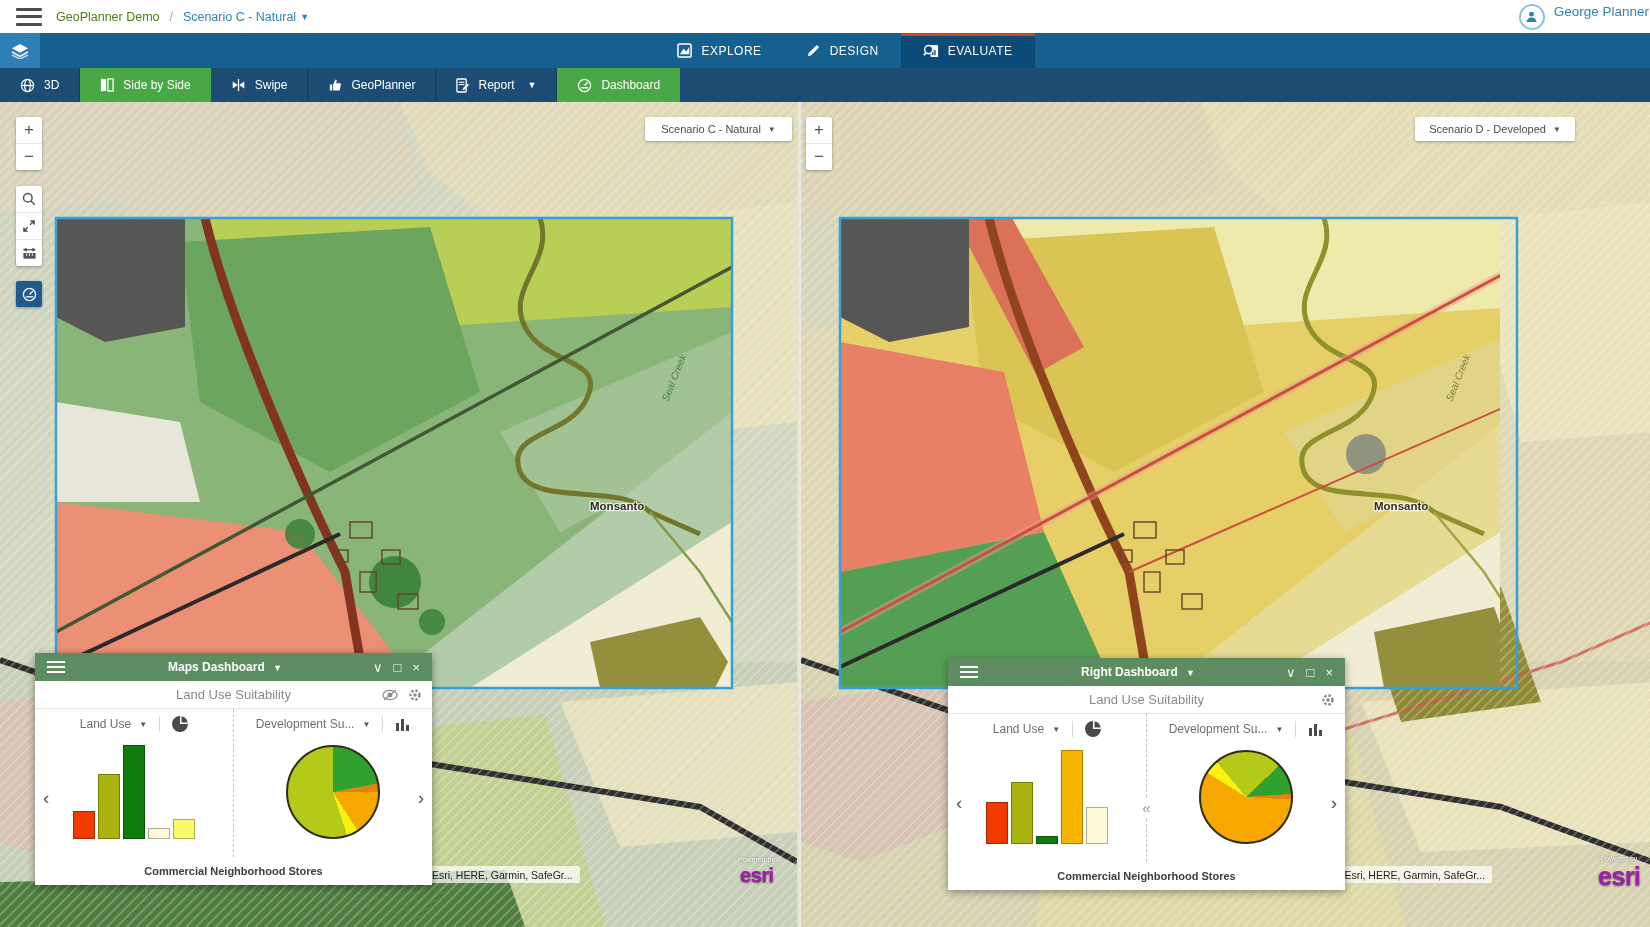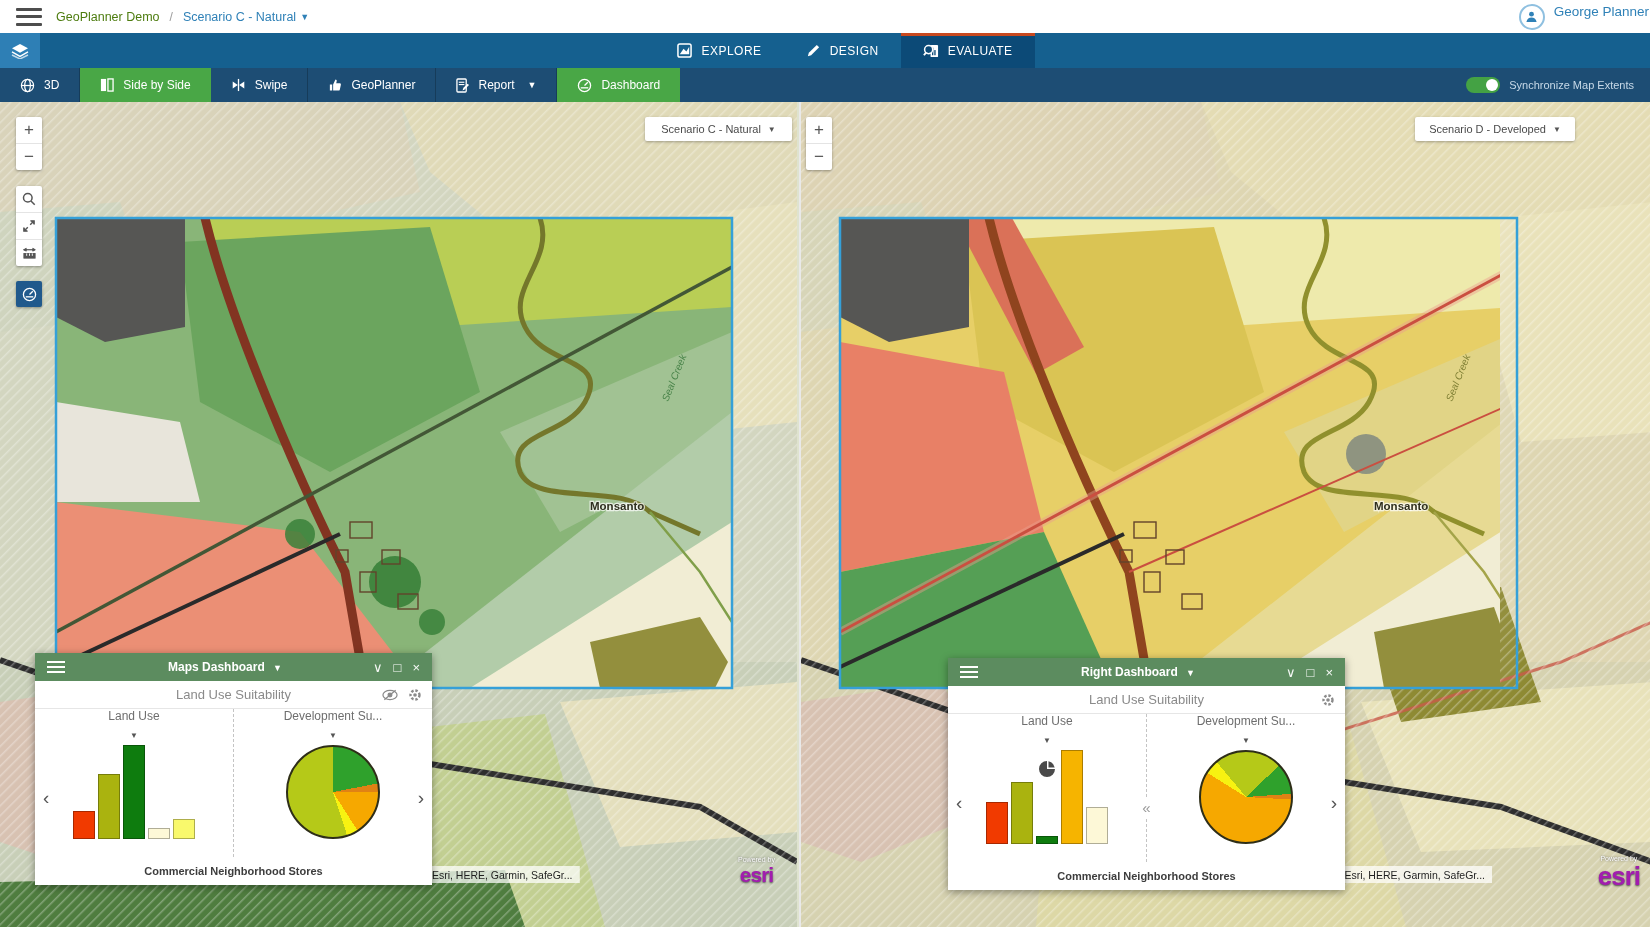--- a/index.html
+++ b/index.html
@@ -60,21 +60,21 @@
   .panel-title-wrap{flex:1;text-align:center;font-size:12px;font-weight:bold;cursor:pointer;}
   .panel-title-caret{font-size:9px;margin-left:5px;}
   .winctl{display:flex;gap:11px;margin-right:12px;font-size:13px;}
   .winctl span{cursor:pointer;opacity:.95;}
   .panel-sub{height:27px;border-bottom:1px solid #e6e6e6;display:flex;align-items:center;position:relative;}
   .panel-sub .sub-label{flex:1;text-align:center;color:#8a8a8a;font-size:13px;}
   .panel-sub .sub-icons{position:absolute;right:10px;top:0;height:27px;display:flex;align-items:center;gap:10px;color:#8a8a8a;}
   .panel-body{height:148px;position:relative;display:flex;}
   .pb-half{width:50%;display:flex;flex-direction:column;align-items:center;position:relative;}
   .pb-half.rightw{border-left:1px dashed #c4c4c4;}
-  .w-head{height:30px;display:flex;align-items:center;gap:8px;color:#6e6e6e;font-size:12px;flex-direction:column;}
+  .w-head{height:30px;display:flex;align-items:center;gap:8px;color:#6e6e6e;font-size:12px;}
   .w-caret{font-size:8px;color:#555;}
   .w-div{width:1px;height:16px;background:#d8d8d8;margin:0 4px;}
   .chart-area{height:100px;display:flex;align-items:flex-end;justify-content:center;}
   .bars{display:flex;align-items:flex-end;gap:3px;height:94px;}
   .bar{width:22px;border:1px solid rgba(0,0,0,.3);box-sizing:border-box;}
   .pie{width:94px;height:94px;border-radius:50%;border:2px solid #2e2e18;box-sizing:border-box;}
   .pg-prev,.pg-next{position:absolute;top:78px;font-size:19px;color:#555;cursor:pointer;z-index:3;}
   .pg-prev{left:8px;} .pg-next{right:8px;}
   .pg-mid{position:absolute;top:84px;left:50%;transform:translateX(-50%);font-size:15px;color:#9a9a9a;cursor:pointer;background:#fff;padding:1px 2px;z-index:3;}
   .panel-foot{height:28px;display:flex;align-items:center;justify-content:center;font-size:11px;font-weight:bold;color:#3d3d3d;}
@@ -201,26 +201,20 @@
     </div>
     <div class="tbtn green">
       <span class="ic">
         <svg width="15" height="15" viewBox="0 0 16 16" fill="none" stroke="#fff" stroke-width="1.4">
             <circle cx="8" cy="8" r="6.5"></circle>
             <line x1="8" y1="8" x2="11.5" y2="4.5"></line>
             <line x1="4" y1="10.5" x2="12" y2="10.5"></line>
           </svg>
       </span>
       <span>Dashboard</span>
-    </div>
-    <div class="sync">
-      <div class="toggle">
-          <div class="knob"></div>
-        </div>
-      <span class="sync-label">Synchronize Map Extents</span>
     </div>
   </div>
 
   <div class="maps">
 
     <div class="map left">
       <svg class="geo" viewBox="0 0 797 825" preserveAspectRatio="none">
         <defs>
           <pattern id="hatchL" width="7" height="7" patternUnits="userSpaceOnUse" patternTransform="rotate(45)">
             <line x1="0" y1="0" x2="0" y2="7" stroke="rgba(255,255,255,.55)" stroke-width="3"></line>

